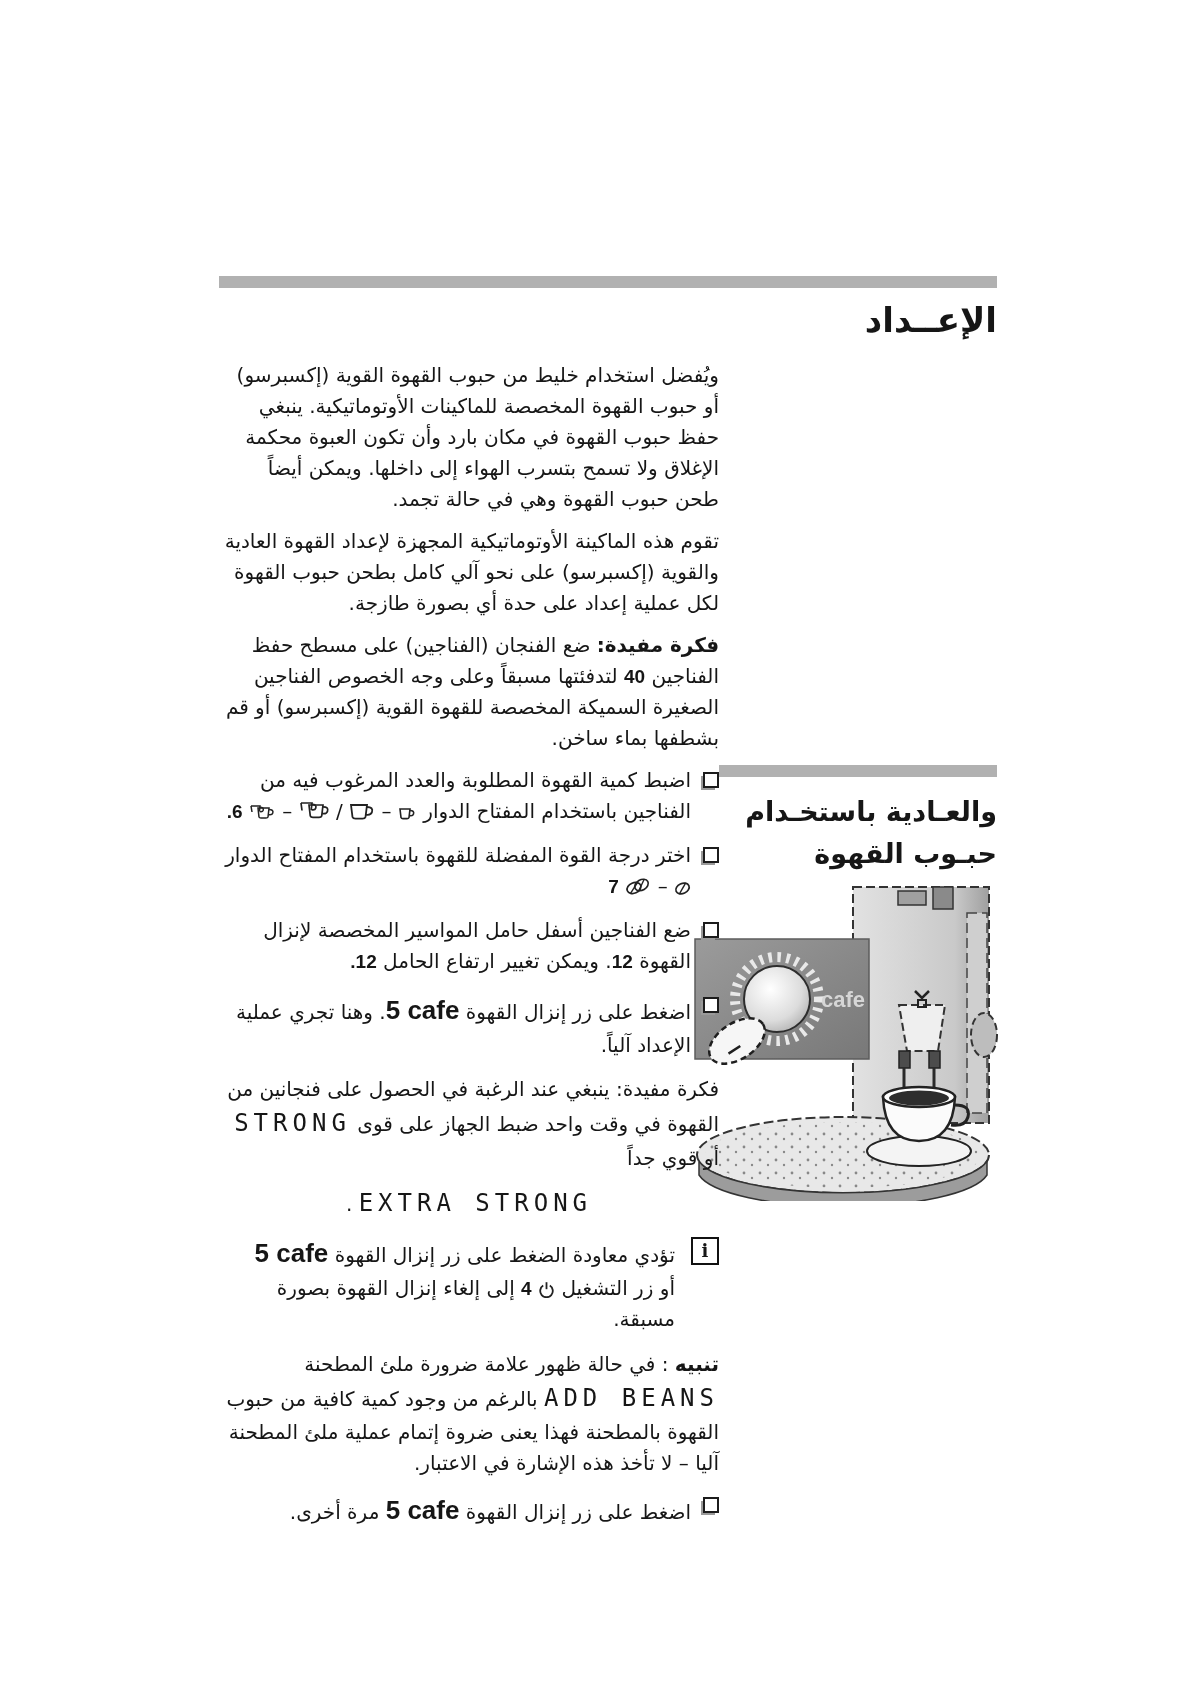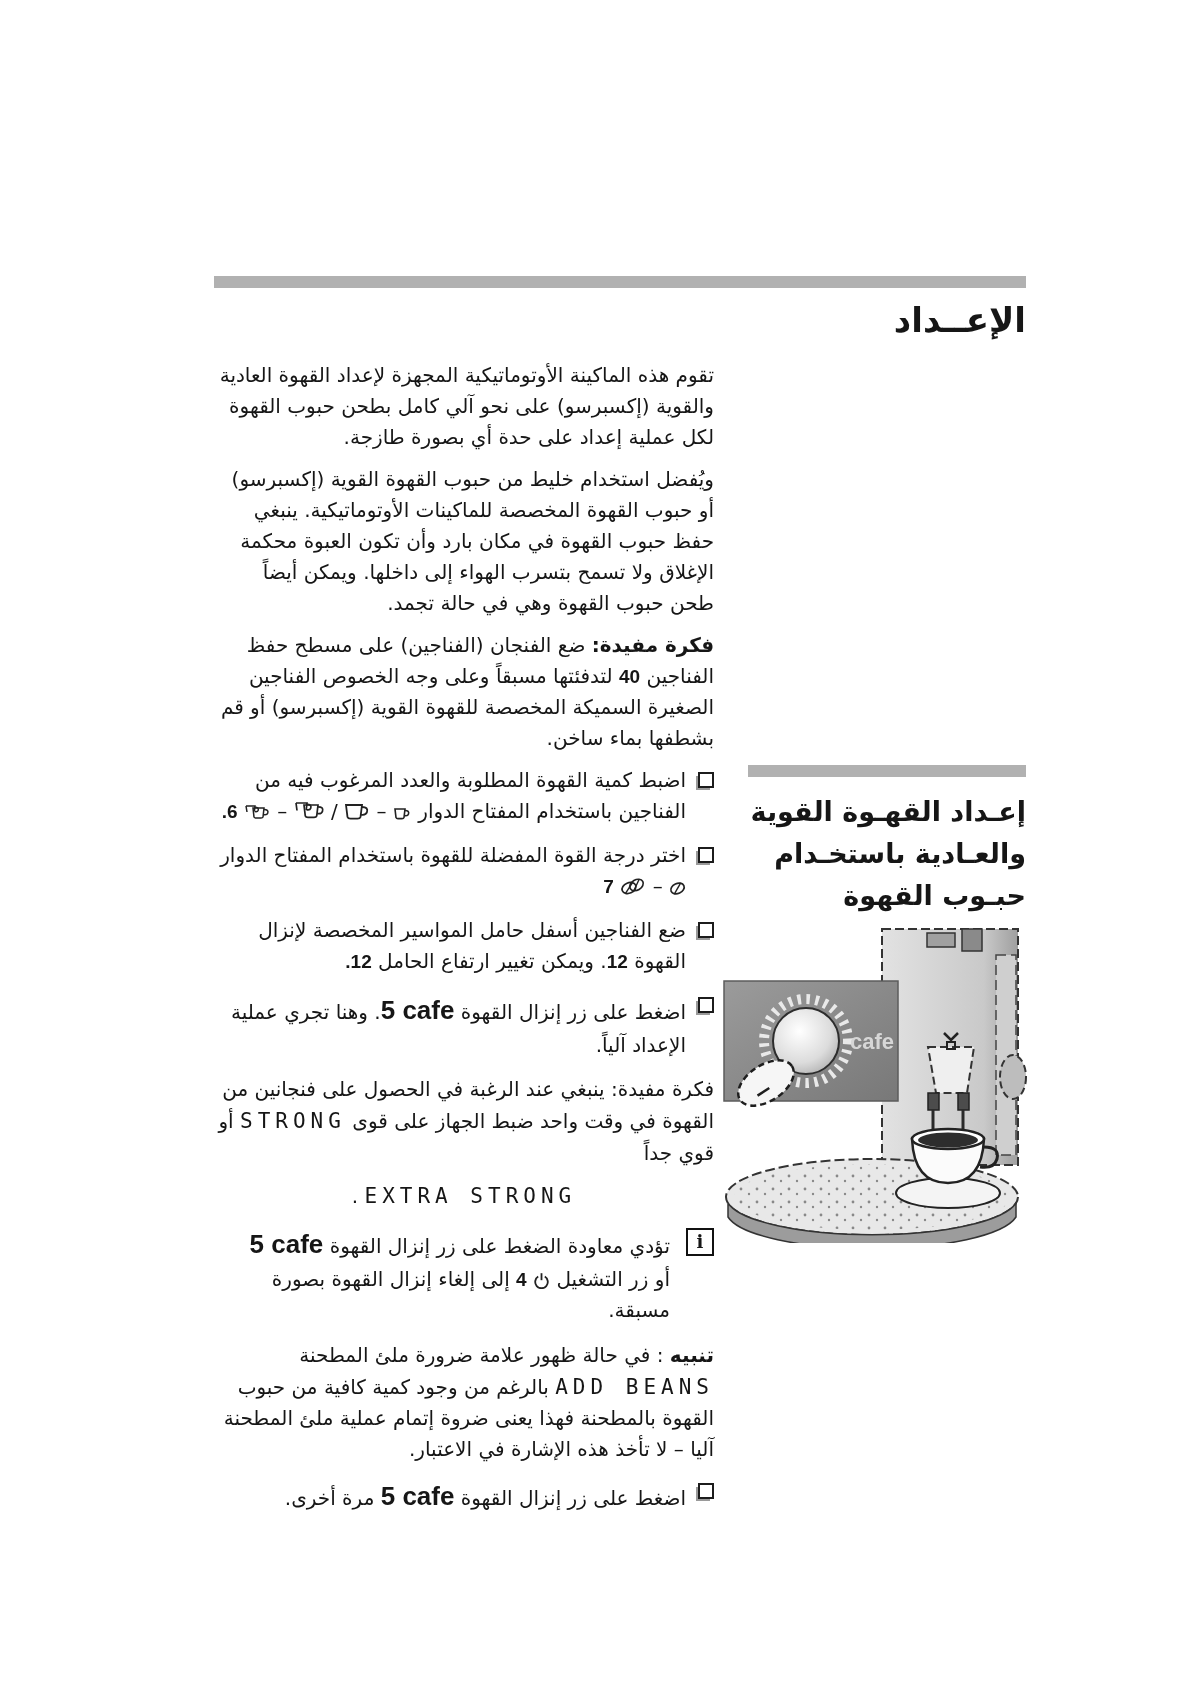--- a/index.html
+++ b/index.html
@@ -7,25 +7,24 @@
     position:relative;
     width:1190px;height:1684px;
     background:#ffffff;
     font-family:"DejaVu Sans",sans-serif;
     color:#161616;
     direction:rtl;
     overflow:hidden;
   }
   .content{
     position:absolute;
-    top:276px;right:164px;
+    top:276px;right:193px;
     width:812px;
     display:grid;
     grid-template-columns:278px 500px;
-    column-gap:34px;
   }
   .topbar{
     grid-column:1/3;
     height:12px;
     background:#b1b1b1;
   }
   .page-title{
     grid-column:1/3;
     font-size:34px;
     font-weight:bold;
@@ -39,21 +38,21 @@
   .side-h2 .hline{line-height:1.55;}
   .body-cell p{
     font-size:20px;line-height:1.55;
     margin:0 0 11px 0;text-align:right;
   }
   .bold{font-weight:bold;}
   .num{font-family:"Liberation Sans","DejaVu Sans",sans-serif;font-weight:bold;font-size:19px;}
   .btn-label{font-family:"Liberation Sans","DejaVu Sans",sans-serif;font-weight:bold;font-size:26px;}
   .lcd{
     font-family:"DejaVu Sans Mono",monospace;
-    font-size:21px;letter-spacing:5px;
+    font-size:24px;letter-spacing:5px;
     white-space:nowrap;
   }
   .lcd-line{text-align:center;font-size:20px;line-height:1.55;margin:0 0 11px 0;}
   .step{display:flex;gap:12px;margin:0 0 13px 0;}
   .step-text{font-size:20px;line-height:1.55;text-align:right;flex:1;}
   .bullet-box{
     flex:none;width:12px;height:12px;
     border:2px solid #1c1c1c;background:#fff;
     box-shadow:-3px 3px 0 -1px #9a9a9a;
     margin-top:7px;
@@ -78,31 +77,30 @@
 
 <div class="page">
   <div class="content">
 
     <div class="topbar"></div>
 
     <h1 class="page-title">الإعــداد</h1>
 
 
     <div class="body-cell">
+      <p><span>ويُفضل استخدام خليط من حبوب القهوة القوية (إكسبرسو) أو حبوب القهوة المخصصة للماكينات الأوتوماتيكية. ينبغي حفظ حبوب القهوة في مكان بارد وأن تكون العبوة محكمة الإغلاق ولا تسمح بتسرب الهواء إلى داخلها. ويمكن أيضاً طحن حبوب القهوة وهي في حالة تجمد.</span></p>
       <p><span>تقوم هذه الماكينة الأوتوماتيكية المجهزة لإعداد القهوة العادية والقوية (إكسبرسو) على نحو آلي كامل بطحن حبوب القهوة لكل عملية إعداد على حدة أي بصورة طازجة.</span></p>
-      <p><span>ويُفضل استخدام خليط من حبوب القهوة القوية (إكسبرسو) أو حبوب القهوة المخصصة للماكينات الأوتوماتيكية. ينبغي حفظ حبوب القهوة في مكان بارد وأن تكون العبوة محكمة الإغلاق ولا تسمح بتسرب الهواء إلى داخلها. ويمكن أيضاً طحن حبوب القهوة وهي في حالة تجمد.</span></p>
       <p>
         <span class="bold">فكرة مفيدة:</span><span> ضع الفنجان (الفناجين) على مسطح حفظ الفناجين </span><span class="num">40</span><span> لتدفئتها مسبقاً وعلى وجه الخصوص الفناجين الصغيرة السميكة المخصصة للقهوة القوية (إكسبرسو) أو قم بشطفها بماء ساخن.</span>
       </p>
     </div>
 
     <aside class="side-cell">
       <div class="side-strip"></div>
       <h2 class="side-h2">
-        <div class="hline">إعـداد القهـوة القوية</div>
         <div class="hline">والعـادية باستخـدام</div>
         <div class="hline">حبـوب القهوة</div>
       </h2>
 
       <div class="machine-wrap">
         <svg width="306" height="318" viewBox="0 0 306 318">
           <defs>
             <linearGradient id="insetGrad" x1="0" y1="0" x2="1" y2="1">
               <stop offset="0" stop-color="#9b9b9b"></stop>
                 <stop offset="1" stop-color="#787878"></stop>

